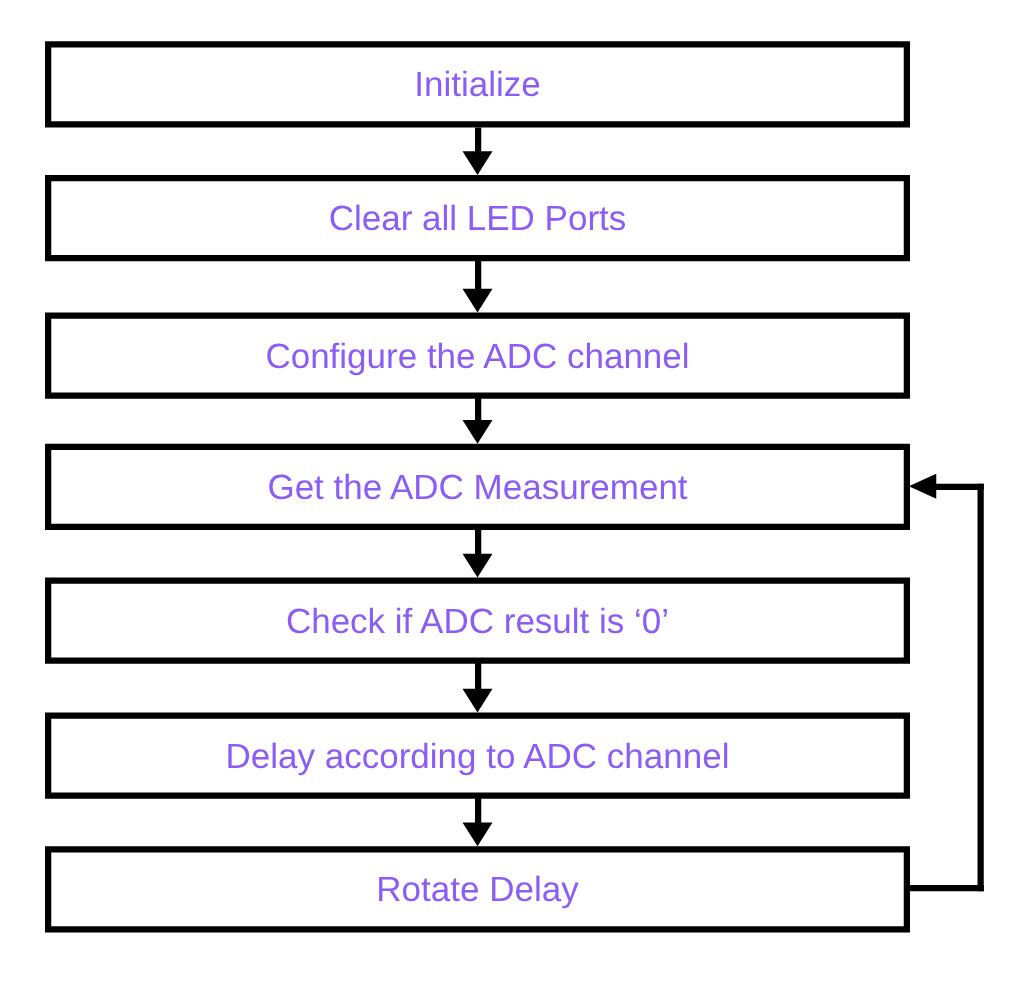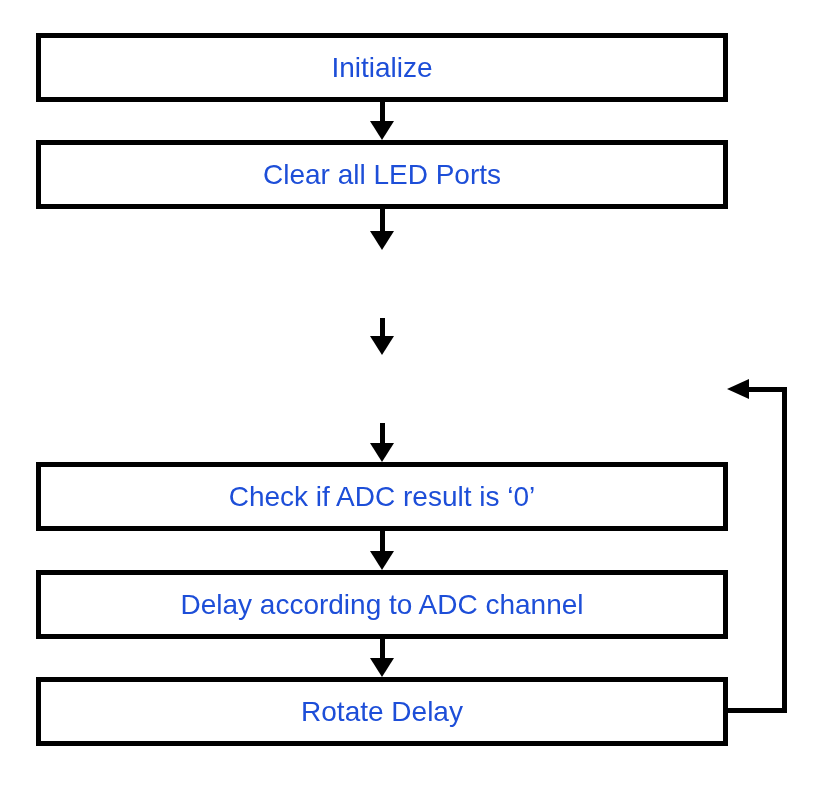--- a/index.html
+++ b/index.html
@@ -22,21 +22,21 @@
     height: 69px;
     box-sizing: border-box;
     border: 5px solid #000000;
     background: #ffffff;
     display: flex;
     align-items: center;
     justify-content: center;
   }
   .node-label {
     font-size: 28px;
-    color: #1d4ed8;
+    color: #8b5cf6;
     text-align: center;
     line-height: 1;
     white-space: nowrap;
   }
   .stem {
     position: absolute;
     left: 380px;
     width: 5px;
     background: #000000;
   }
@@ -67,20 +67,26 @@
 </head>
 <body>
 
 <div id="canvas">
 
   <div class="node" style="top:33px">
     <span class="node-label">Initialize</span>
   </div>
   <div class="node" style="top:140px">
     <span class="node-label">Clear all LED Ports</span>
+  </div>
+  <div class="node" style="top:250px">
+    <span class="node-label">Configure the ADC channel</span>
+  </div>
+  <div class="node" style="top:355px">
+    <span class="node-label">Get the ADC Measurement</span>
   </div>
   <div class="node" style="top:462px">
     <span class="node-label">Check if ADC result is ‘0’</span>
   </div>
   <div class="node" style="top:570px">
     <span class="node-label">Delay according to ADC channel</span>
   </div>
   <div class="node" style="top:677px">
     <span class="node-label">Rotate Delay</span>
   </div>

